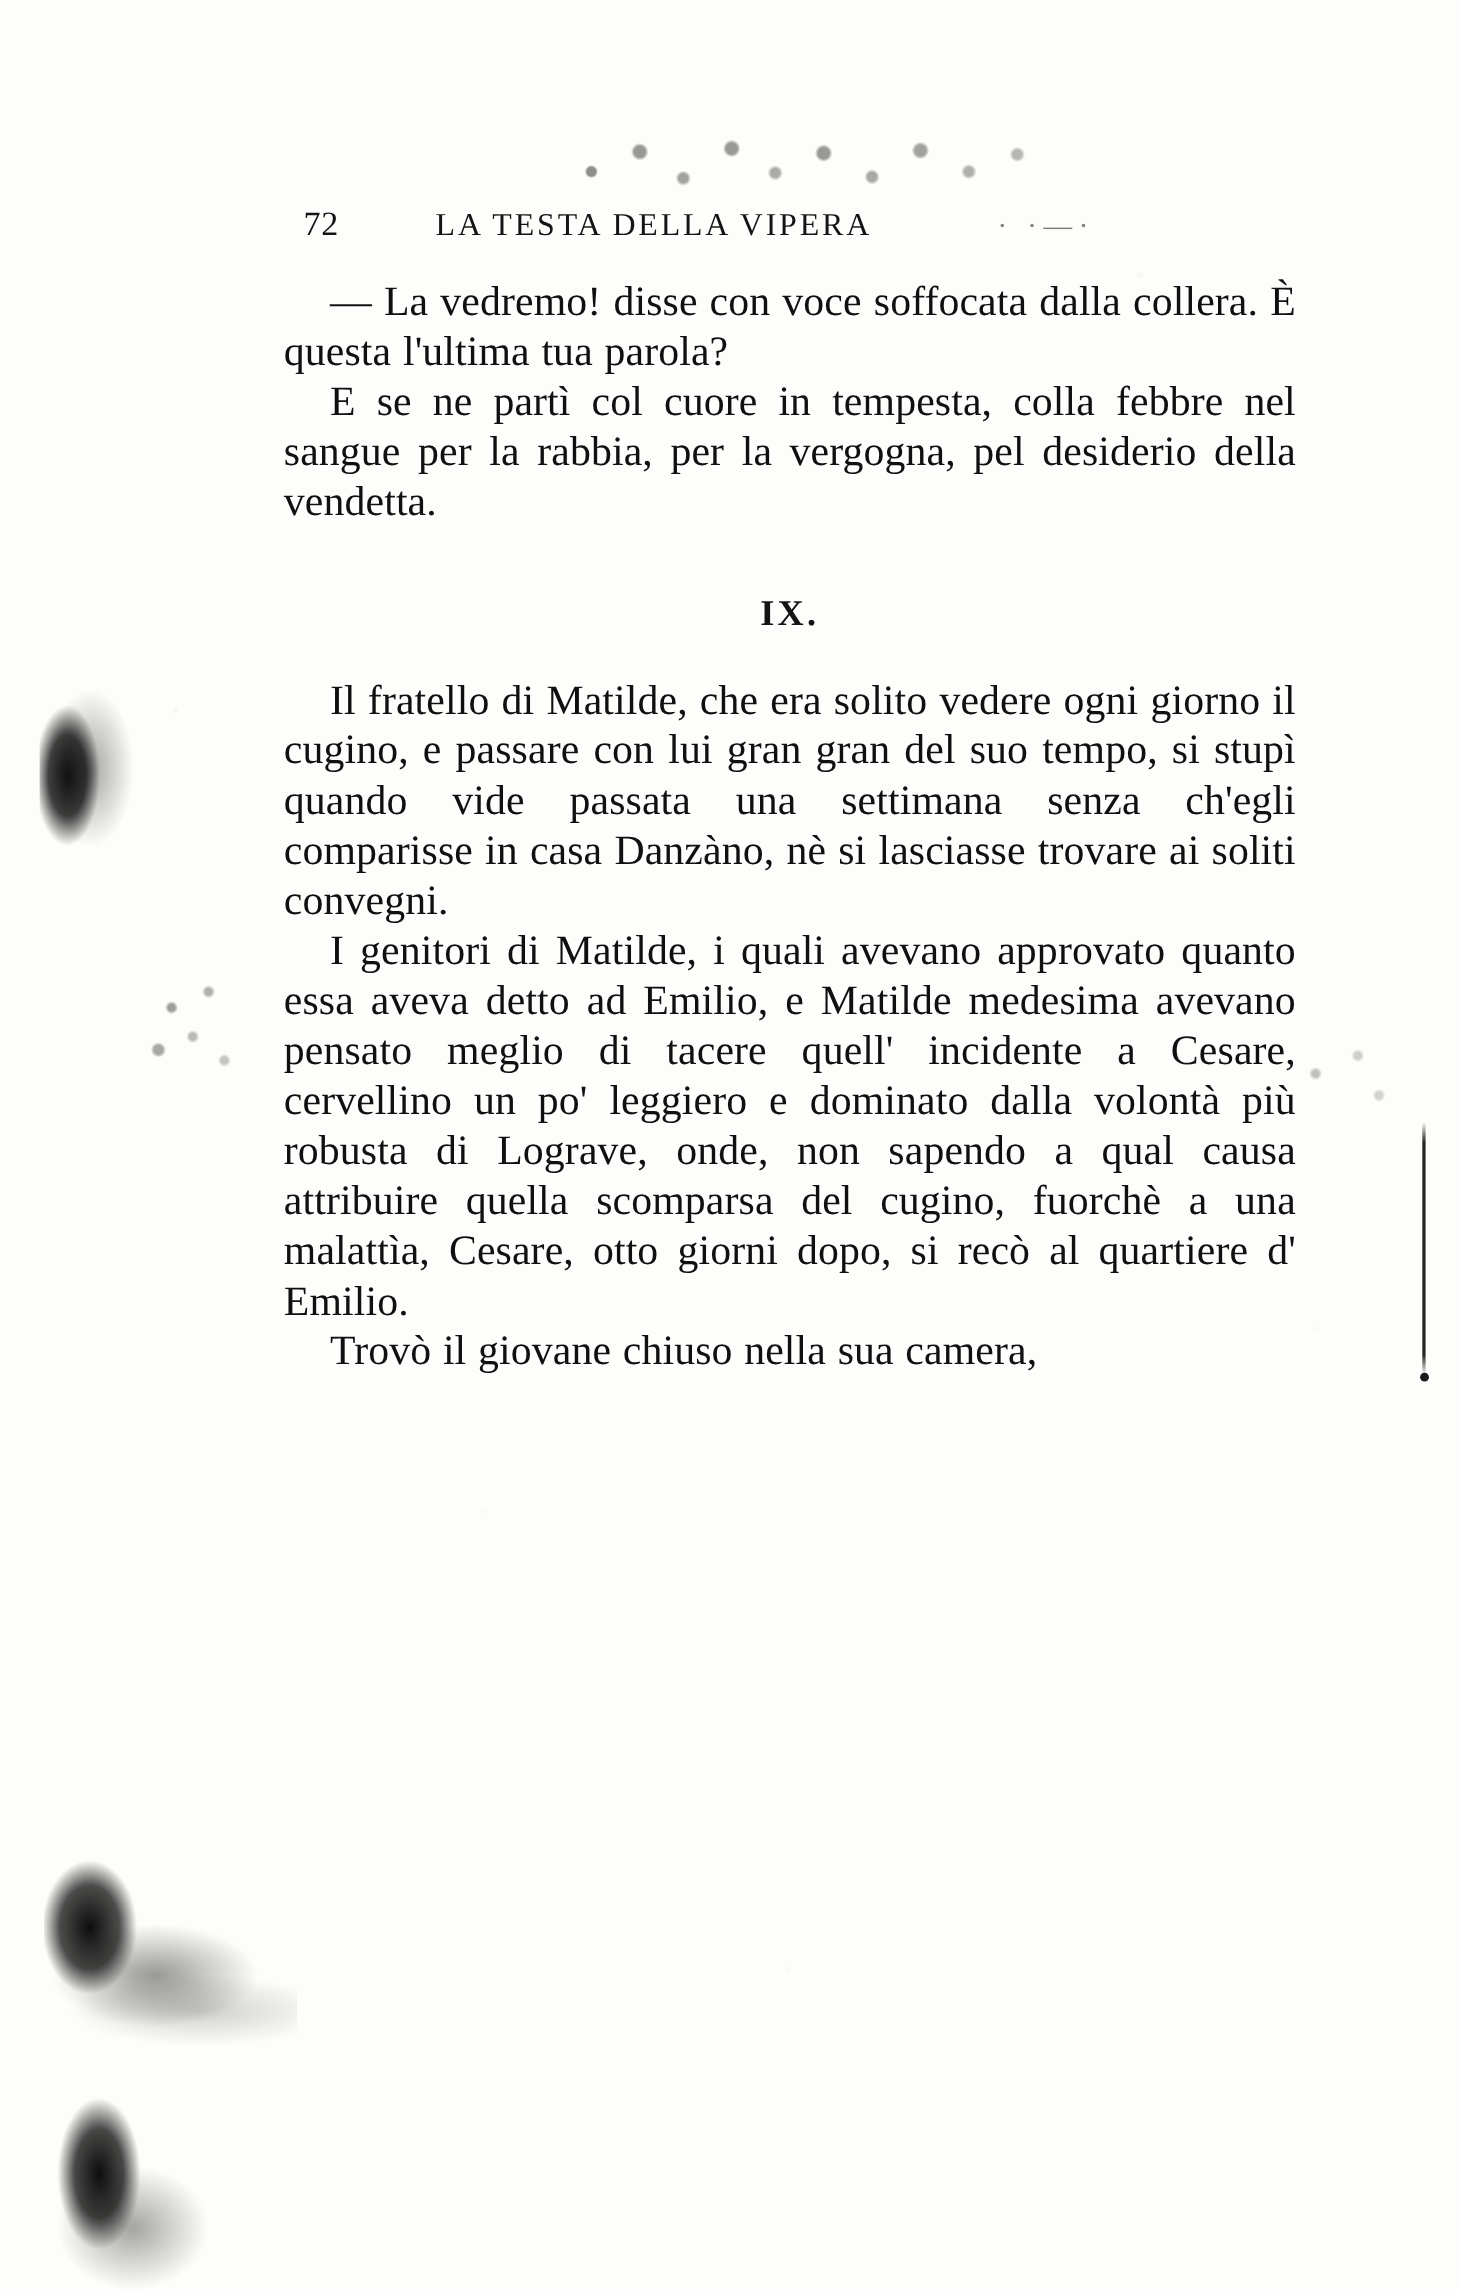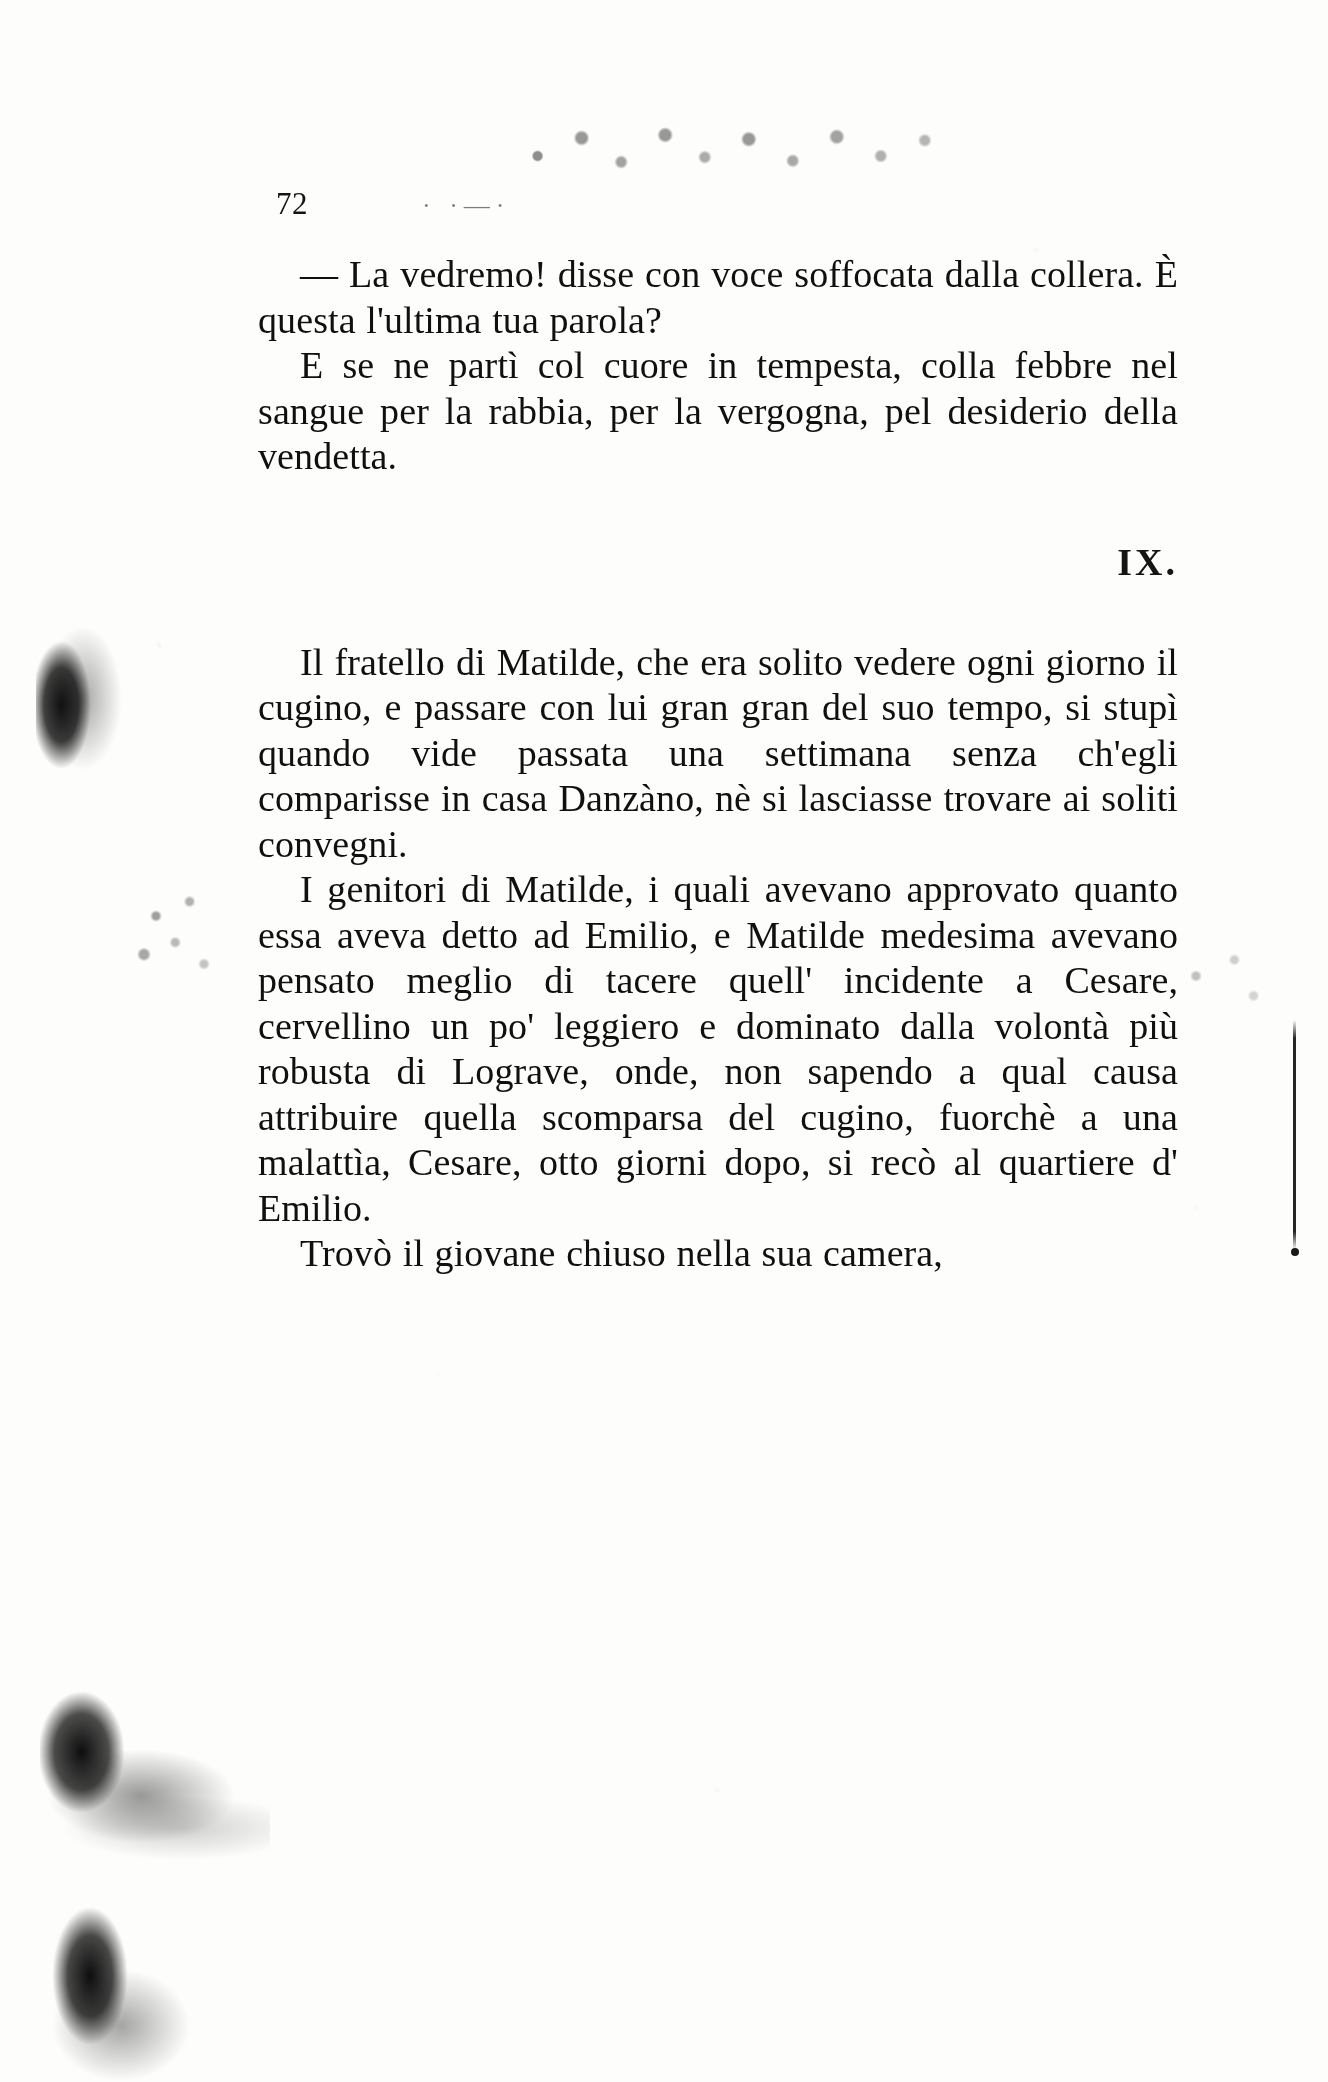--- a/index.html
+++ b/index.html
@@ -157,23 +157,23 @@
     line-height: 45.5px;
     text-align: justify;
     text-align-last: left;
     letter-spacing: .1px;
     word-spacing: 1px;
   }
   p.para.indent {
     text-indent: 42px;
   }
   .chapter {
-    margin: 60px 0 56px 0;
-    text-align: right;
-    font-size: 38px;
+    margin: 60px 0 38px 0;
+    text-align: center;
+    font-size: 33px;
     font-weight: bold;
     letter-spacing: 3px;
   }
 
   
   p.para { color: #101010; }
   .last-line { margin-top: 0; }
 </style>
 </head>
 <body>
@@ -186,20 +186,21 @@
 <div class="smudge smudge-mid-left"></div>
 <div class="smudge smudge-right-fleck"></div>
 <div class="smudge smudge-left-bottom"></div>
 <div class="smudge smudge-bottom-corner"></div>
 <div class="margin-rule"></div>
 
 <div class="page">
 
   <div class="running-head">
     <span class="folio">72</span>
+    <span class="head-title">LA TESTA DELLA VIPERA</span>
     <span class="head-dots">·  ·—·</span>
   </div>
 
   <div class="body">
     <p class="para indent">— La vedremo! disse con voce soffocata dalla collera. È questa l'ultima tua parola?</p>
     <p class="para indent">E se ne partì col cuore in tempesta, colla febbre nel sangue per la rabbia, per la vergogna, pel desiderio della vendetta.</p>
 
     <div class="chapter">IX.</div>
 
     <p class="para indent">Il fratello di Matilde, che era solito vedere ogni giorno il cugino, e passare con lui gran gran del suo tempo, si stupì quando vide passata una settimana senza ch'egli comparisse in casa Danzàno, nè si lasciasse trovare ai soliti convegni.</p>

